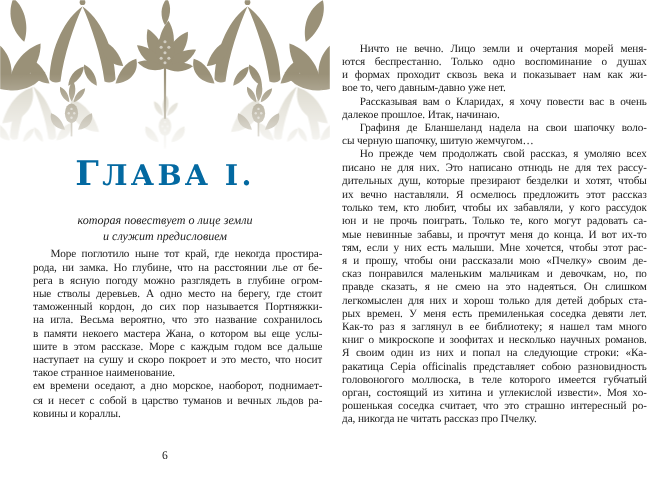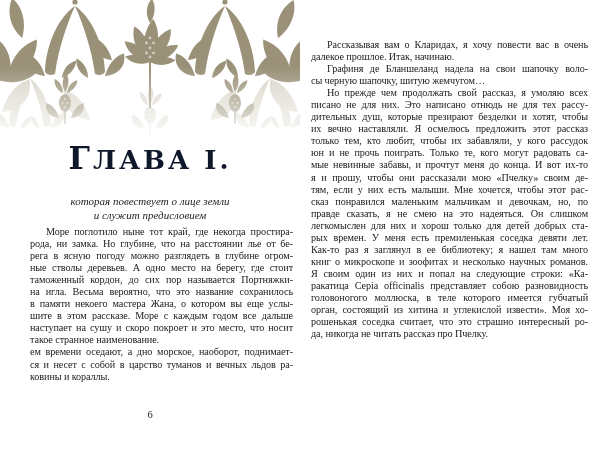--- a/index.html
+++ b/index.html
@@ -12,21 +12,21 @@
   .page.left{left:0;width:300px;}
   .page.right{left:300px;width:300px;}
 
   .ornament{position:absolute;top:0;left:0;width:300px;height:150px;}
 
   .chapter-title{
     position:absolute;top:137px;left:0;width:100%;margin:0;
     text-align:center;
     font-family:"DejaVu Serif", serif;font-weight:700;
     font-size:26px;line-height:42px;letter-spacing:3px;
-    text-transform:uppercase;color:#0f172a;
+    text-transform:uppercase;color:#0369a1;
   }
   .chapter-title::first-letter{font-size:31px;}
 
   .chapter-subtitle{
     position:absolute;top:194px;left:0;width:100%;
     text-align:center;font-style:italic;
     font-size:11px;line-height:14px;color:#222;
   }
 
   .body-text{
@@ -174,37 +174,43 @@
           <div class="tline last">ковины и кораллы.</div>
         </div>
       </div>
 
     <div class="page-number">6</div>
   </div>
 
   <div class="page right">
     <div class="body-text right-body">
         <div class="para">
+          <div class="tline first">Ничто не вечно. Лицо земли и очертания морей меня-</div>
+          <div class="tline">ются беспрестанно. Только одно воспоминание о душах</div>
+          <div class="tline">и формах проходит сквозь века и показывает нам как жи-</div>
+          <div class="tline last">вое то, чего давным-давно уже нет.</div>
+        </div>
+        <div class="para">
           <div class="tline first">Рассказывая вам о Кларидах, я хочу повести вас в очень</div>
           <div class="tline last">далекое прошлое. Итак, начинаю.</div>
         </div>
         <div class="para">
           <div class="tline first">Графиня де Бланшеланд надела на свои шапочку воло-</div>
           <div class="tline last">сы черную шапочку, шитую жемчугом…</div>
         </div>
         <div class="para">
           <div class="tline first">Но прежде чем продолжать свой рассказ, я умоляю всех</div>
           <div class="tline">писано не для них. Это написано отнюдь не для тех рассу-</div>
           <div class="tline">дительных душ, которые презирают безделки и хотят, чтобы</div>
           <div class="tline">их вечно наставляли. Я осмелюсь предложить этот рассказ</div>
           <div class="tline">только тем, кто любит, чтобы их забавляли, у кого рассудок</div>
           <div class="tline">юн и не прочь поиграть. Только те, кого могут радовать са-</div>
           <div class="tline">мые невинные забавы, и прочтут меня до конца. И вот их-то</div>
+          <div class="tline">тям, если у них есть малыши. Мне хочется, чтобы этот рас-</div>
           <div class="tline">я и прошу, чтобы они рассказали мою «Пчелку» своим де-</div>
-          <div class="tline">тям, если у них есть малыши. Мне хочется, чтобы этот рас-</div>
           <div class="tline">сказ понравился маленьким мальчикам и девочкам, но, по</div>
           <div class="tline">правде сказать, я не смею на это надеяться. Он слишком</div>
           <div class="tline">легкомыслен для них и хорош только для детей добрых ста-</div>
           <div class="tline">рых времен. У меня есть премиленькая соседка девяти лет.</div>
           <div class="tline">Как-то раз я заглянул в ее библиотеку; я нашел там много</div>
           <div class="tline">книг о микроскопе и зоофитах и несколько научных романов.</div>
           <div class="tline">Я своим один из них и попал на следующие строки: «Ка-</div>
           <div class="tline">ракатица Cepia officinalis представляет собою разновидность</div>
           <div class="tline">головоногого моллюска, в теле которого имеется губчатый</div>
           <div class="tline">орган, состоящий из хитина и углекислой извести». Моя хо-</div>

